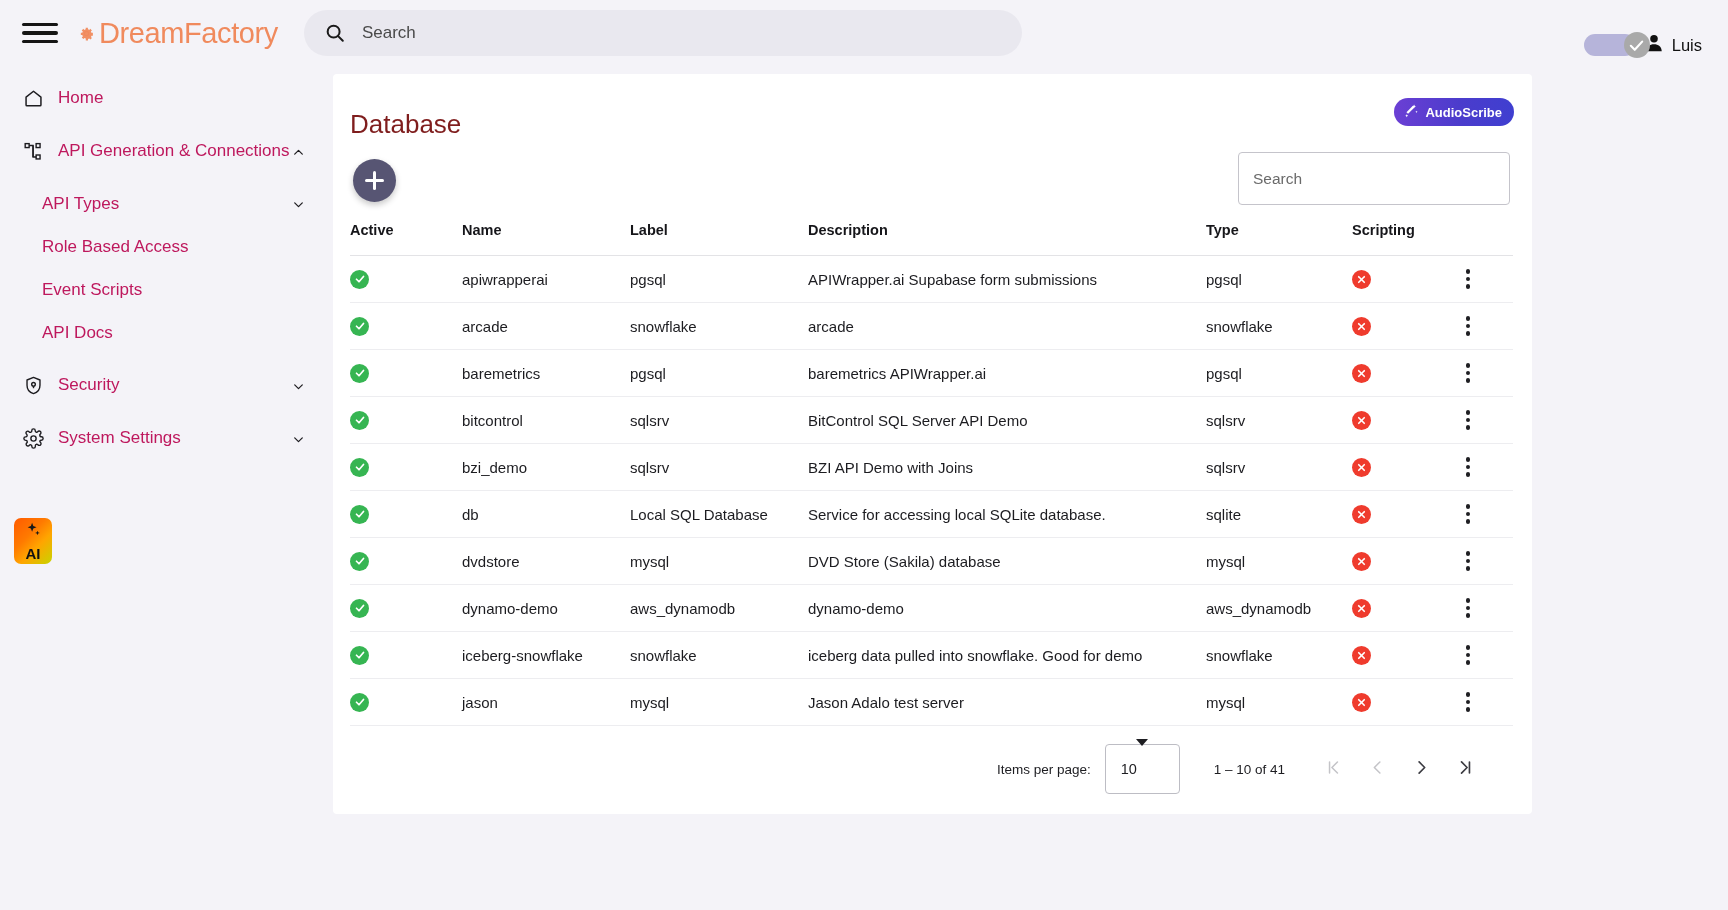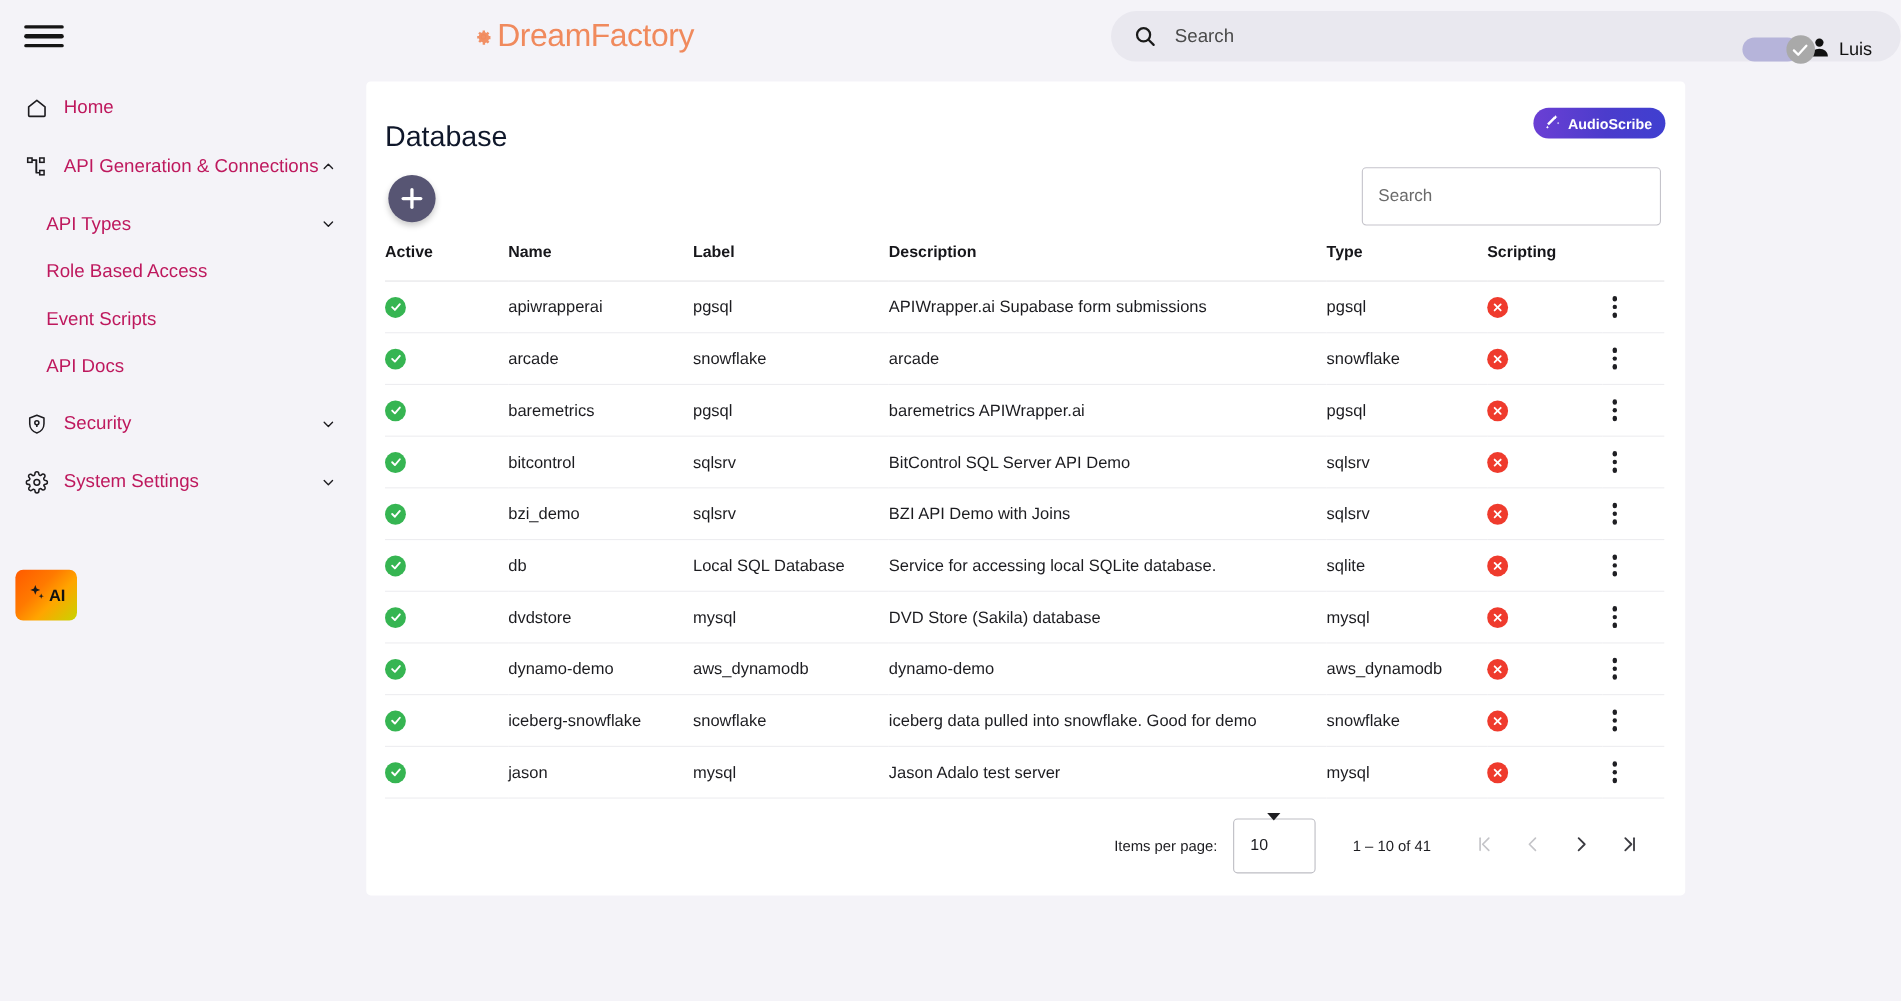--- a/index.html
+++ b/index.html
@@ -7,21 +7,21 @@
     width: 1728px; height: 910px;
     font-family: "Liberation Sans", sans-serif;
     background: #ffffff;
     overflow: hidden;
   }
   .app { position: relative; width: 1728px; height: 910px; background: #f4f3f8; }
 
   
   .topbar {
     position: absolute; top: 0; left: 0; width: 1728px; height: 66px;
-    background: #f4f3f8; display: flex; align-items: center; z-index: 20; justify-content: space-between;
+    background: #f4f3f8; display: flex; align-items: center; z-index: 20;
   }
   .hamburger {
     width: 36px; height: 26px; margin-left: 22px; margin-right: 20px;
     display: flex; flex-direction: column; justify-content: space-between;
     padding: 3px 0; cursor: pointer;
   }
   .hamburger span { display: block; height: 3.2px; background: #151515; border-radius: 2px; }
 
   .brand { display: flex; align-items: center; gap: 3px; cursor: pointer; }
   .brand-gear { width: 17px; height: 17px; position: relative; margin-right: 1px; }
@@ -70,40 +70,40 @@
     display: flex; align-items: center; justify-content: center;
   }
   .nav-label { font-size: 17px; color: #be185d; white-space: nowrap; }
   .nav-item.sub { padding-left: 42px; height: 43px; }
   .nav-item.sub .nav-label { font-size: 17px; }
   .chev { position: absolute; right: 28px; width: 13px; height: 13px; }
   .nav-gap { height: 9px; }
 
   .ai-badge {
     position: absolute; left: 14px; top: 452px;
-    width: 56px; height: 46px; border-radius: 7px;
+    width: 38px; height: 46px; border-radius: 7px;
     background: linear-gradient(135deg, #ff5a00 0%, #ff7a00 38%, #ffa500 62%, #c8d400 100%);
     display: flex; align-items: center; justify-content: center; gap: 3px;
-    cursor: pointer; overflow: hidden;
+    cursor: pointer; overflow: hidden; flex-direction: column;
   }
   .ai-badge .ai-text { font-size: 15px; font-weight: 700; color: #111; }
 
   
   .main {
     position: absolute; left: 333px; top: 66px;
     width: 1395px; height: 844px; background: #f4f3f8; padding: 8px 22px 0 0;
   }
   .panel {
     width: 1199px; height: 740px; background: #ffffff;
     border-radius: 4px; position: relative; margin-left: 0;
     box-shadow: 0 0 0 0 rgba(0,0,0,0);
   }
   .page-title {
     position: absolute; left: 17px; top: 35px;
-    font-size: 26px; color: #0f172a; font-weight: 400;
+    font-size: 26px; color: #7f1d1d; font-weight: 400;
   }
   .audioscribe {
     position: absolute; right: 18px; top: 24px;
     height: 28px; padding: 0 12px 0 9px;
     background: linear-gradient(90deg, #6b3fd4 0%, #4b3ccc 55%, #3f3fd0 100%);
     border-radius: 14px; display: flex; align-items: center; gap: 6px;
     cursor: pointer; border: none;
   }
   .audioscribe .as-text { color: #fff; font-size: 13px; font-weight: 700; }
 
@@ -157,21 +157,21 @@
     display: flex; align-items: center; justify-content: center;
   }
   .kebab {
     width: 22px; height: 22px; display: flex; flex-direction: column;
     align-items: center; justify-content: center; gap: 3.2px; cursor: pointer;
   }
   .kebab i { width: 4.4px; height: 4.4px; border-radius: 50%; background: #1f1f23; display: block; }
 
   
   .paginator {
-    position: absolute; left: 17px; right: 1px; bottom: 17px; height: 56px;
+    position: absolute; left: 17px; right: 17px; bottom: 17px; height: 56px;
     display: flex; align-items: center; justify-content: flex-end;
     padding-right: 28px; gap: 0;
   }
   .ipp-label { font-size: 13.5px; color: #1d1d21; margin-right: 14px; }
   .ipp-select {
     position: relative; width: 75px; height: 50px;
     border: 1px solid #bdbdc4; border-radius: 4px;
     display: flex; align-items: center; padding-left: 15px; cursor: pointer;
   }
   .ipp-select .val { font-size: 14.5px; color: #1d1d21; }

